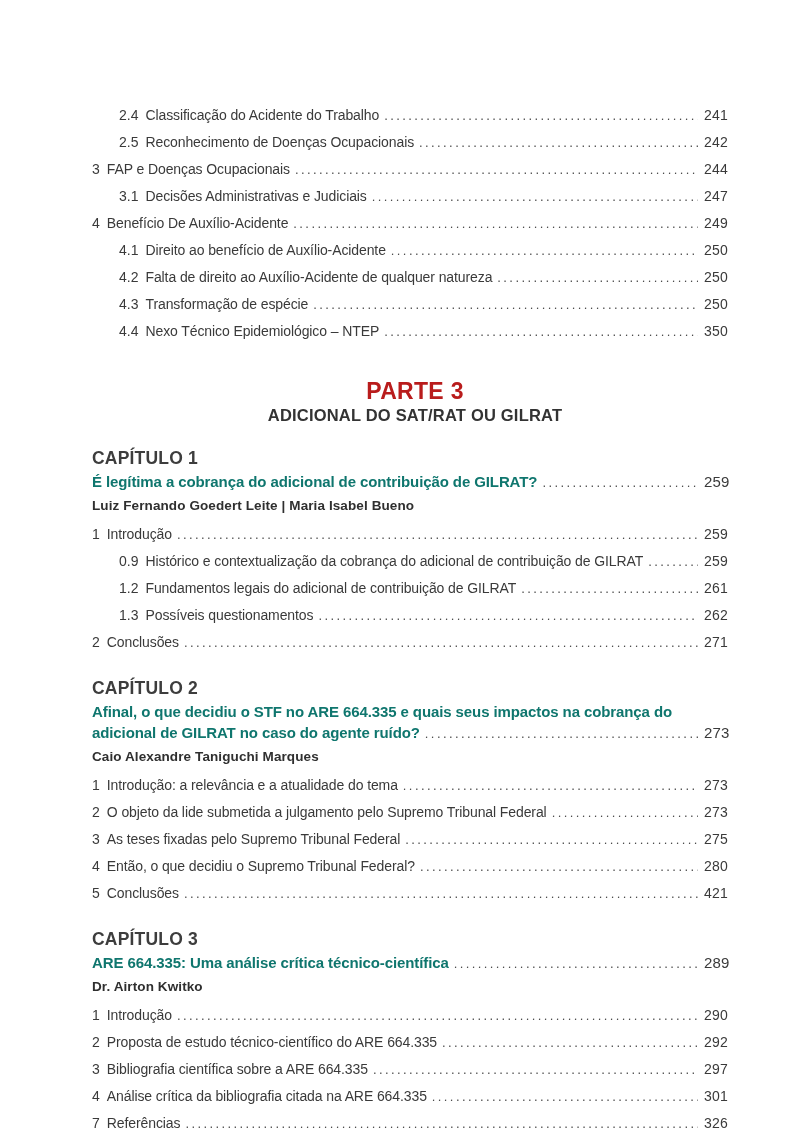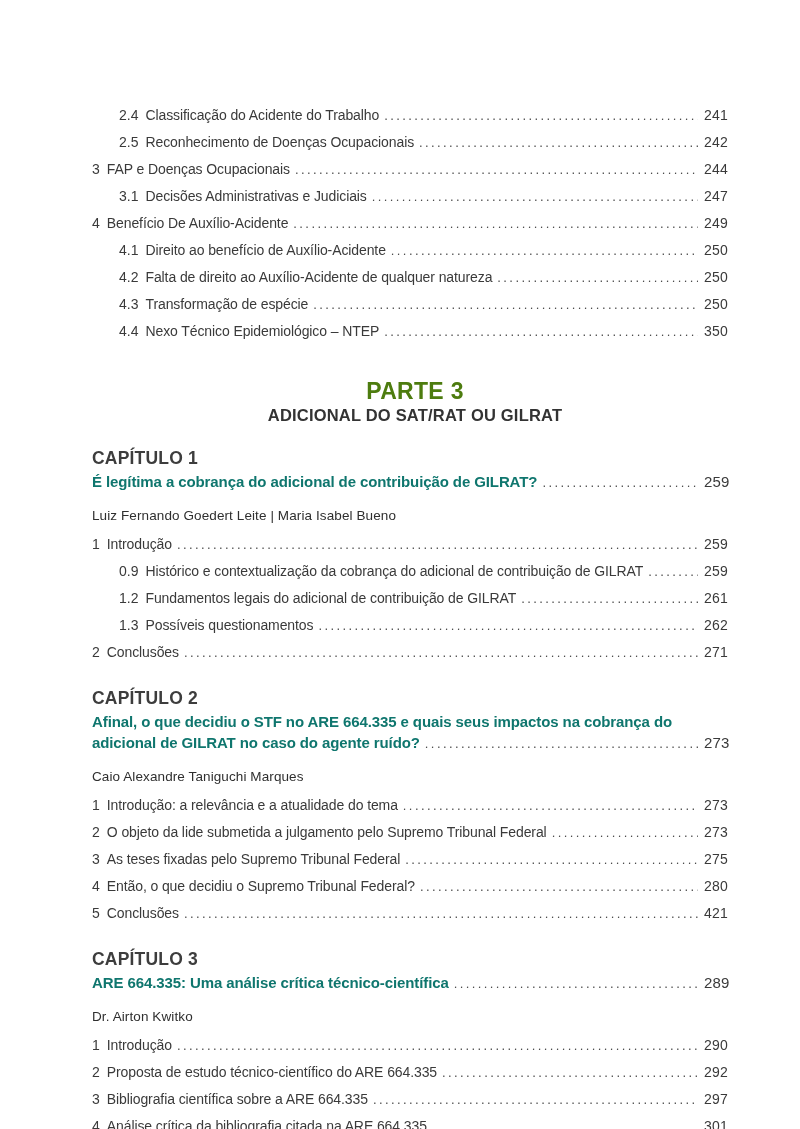--- a/index.html
+++ b/index.html
@@ -24,31 +24,31 @@
     margin:0 6px 0 5px;color:#4d4d4d;min-width:10px;
     font-weight:400;
   }
   .dots::after{
     content:"....................................................................................................................................................................";
     font-size:13px;letter-spacing:2.4px;
   }
   .pg{flex:none;min-width:34px;letter-spacing:0.2px;}
   
   .part-header{text-align:center;margin-top:34px;}
-  .part-kicker{font-size:23px;font-weight:bold;line-height:25px;color:#4d7c0f;letter-spacing:0.3px;}
+  .part-kicker{font-size:23px;font-weight:bold;line-height:25px;color:#b91c1c;letter-spacing:0.3px;}
   .part-title{font-size:16.5px;font-weight:bold;line-height:21px;margin-top:1px;color:#333333;letter-spacing:0.2px;}
   
   .chapter{margin-top:22px;}
   .ch-heading{font-size:17.5px;font-weight:bold;line-height:20px;color:#3d3d3d;letter-spacing:0.2px;}
   .title-row{display:flex;align-items:baseline;margin-top:3px;font-size:15px;line-height:21px;}
   .ch-title,.ch-title-line{font-weight:bold;color:#0f766e;letter-spacing:-0.1px;}
   .ch-title{flex:none;white-space:nowrap;}
   .ch-title-line{font-size:15px;line-height:21px;margin-top:3px;}
   .title-row .pg{font-weight:400;}
-  .authors{font-size:13.5px;line-height:17px;margin-top:14px;font-weight:400;color:#2f2f2f;letter-spacing:0.1px;}
+  .authors{font-size:13.5px;line-height:17px;margin-top:4px;font-weight:700;color:#2f2f2f;letter-spacing:0.1px;}
   .items{margin-top:7px;}
 </style>
 </head>
 <body>
 
 <div class="sheet">
 
   <section>
     <div class="items" style="margin-top:0">
 

